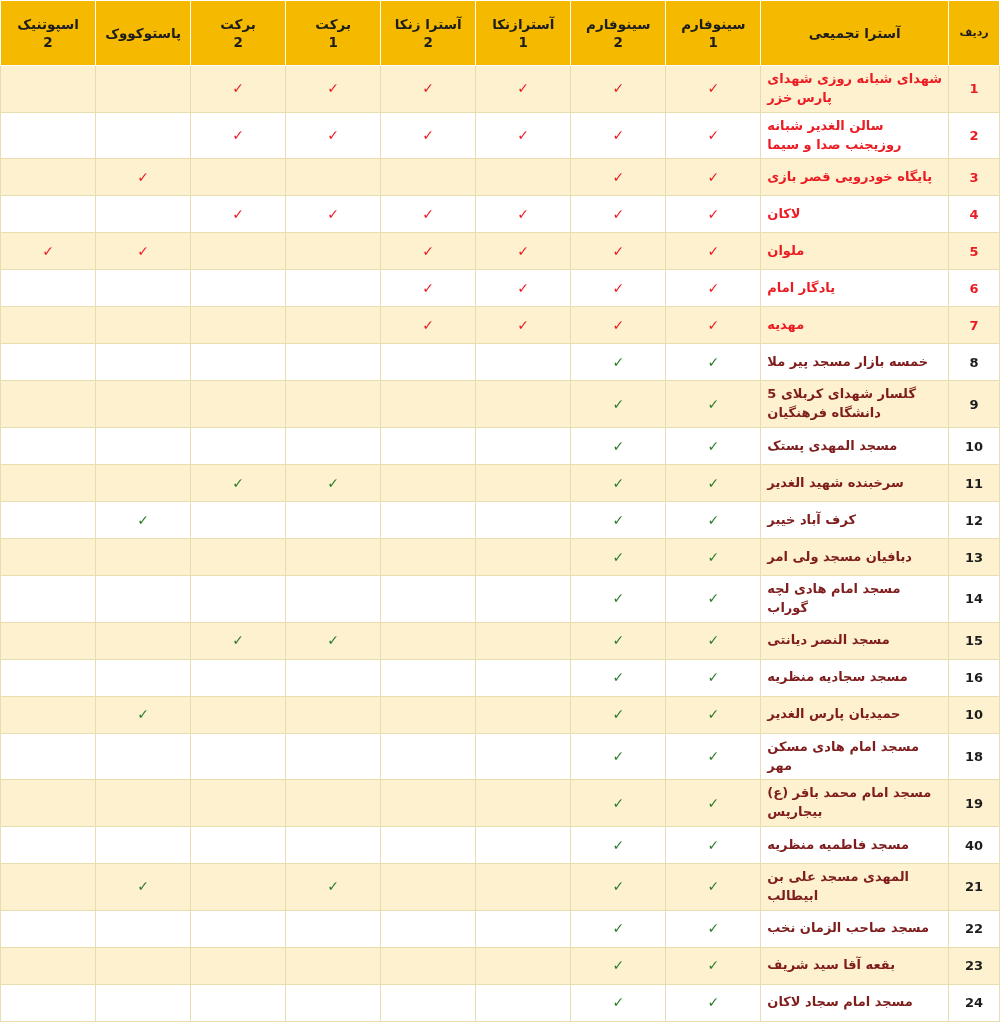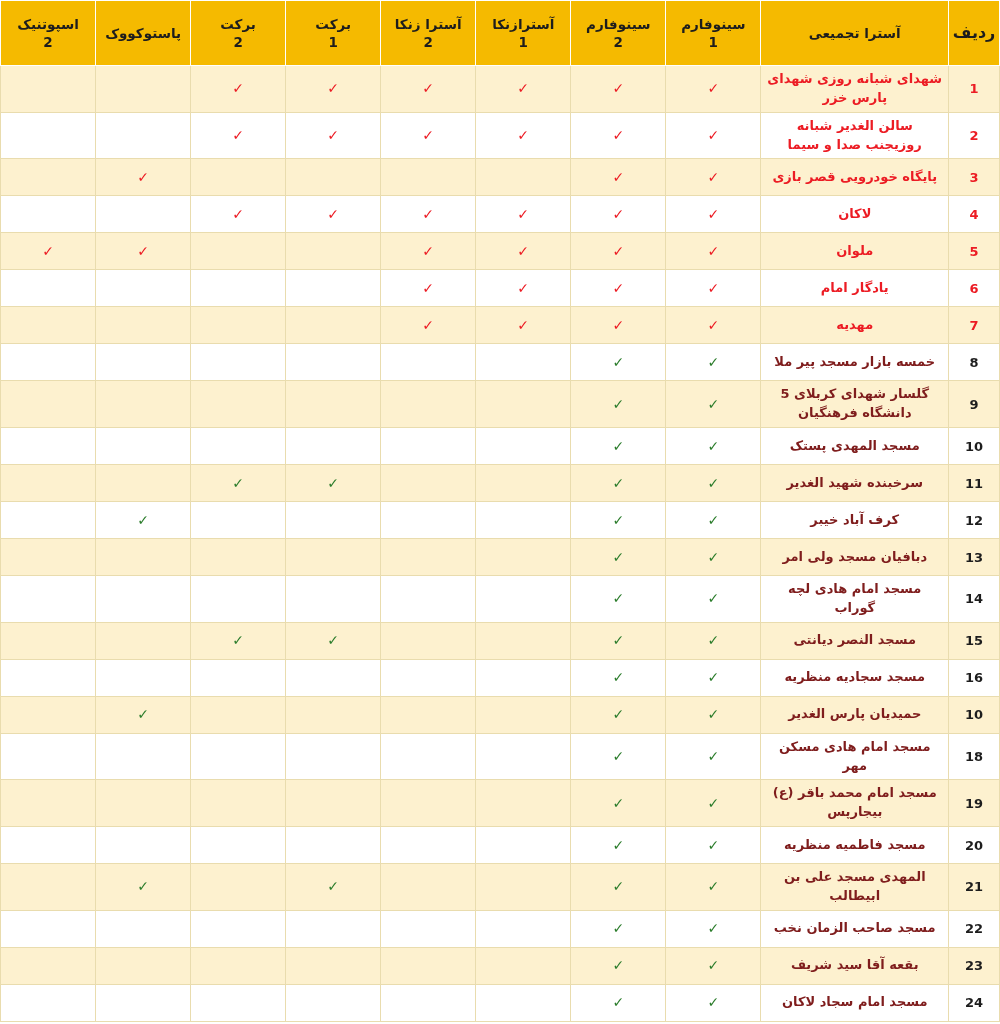--- a/index.html
+++ b/index.html
@@ -27,33 +27,33 @@
     color: #1d1d1d;
     font-size: 13.5px;
     font-weight: bold;
     text-align: center;
     vertical-align: middle;
     padding: 6px 2px;
     line-height: 1.35;
     border: 1px solid #ffffff;
     height: 52px;
   }
-  thead th.th-row { font-size: 16px; }
+  thead th.th-row { font-size: 11px; }
   tbody td {
     border: 1px solid #e9dcae;
     font-size: 13px;
     vertical-align: middle;
     text-align: center;
     padding: 3px 2px;
     height: 28px;
   }
   tbody tr.alt td { background: #fdf1cf; }
   tbody tr td.cell-name {
     font-weight: bold;
-    text-align: center;
+    text-align: left;
     line-height: 1.45;
     padding: 4px 6px;
     font-size: 13px;
   }
   tbody tr td.cell-row {
     font-weight: bold;
     font-size: 13px;
     color: #1d1d1d;
   }
   tbody tr.red td.cell-name,
@@ -347,21 +347,21 @@
         <td class="cell-mark"><span class="tick">✓</span></td>
         <td class="cell-mark"><span class="tick">✓</span></td>
         <td class="cell-mark"></td>
         <td class="cell-mark"></td>
         <td class="cell-mark"></td>
         <td class="cell-mark"></td>
         <td class="cell-mark"></td>
         <td class="cell-mark"></td>
       </tr>
       <tr class="green">
-        <td class="cell-row">20</td>
+        <td class="cell-row">40</td>
         <td class="cell-name">مسجد فاطمیه منظریه</td>
         <td class="cell-mark"><span class="tick">✓</span></td>
         <td class="cell-mark"><span class="tick">✓</span></td>
         <td class="cell-mark"></td>
         <td class="cell-mark"></td>
         <td class="cell-mark"></td>
         <td class="cell-mark"></td>
         <td class="cell-mark"></td>
         <td class="cell-mark"></td>
       </tr>

